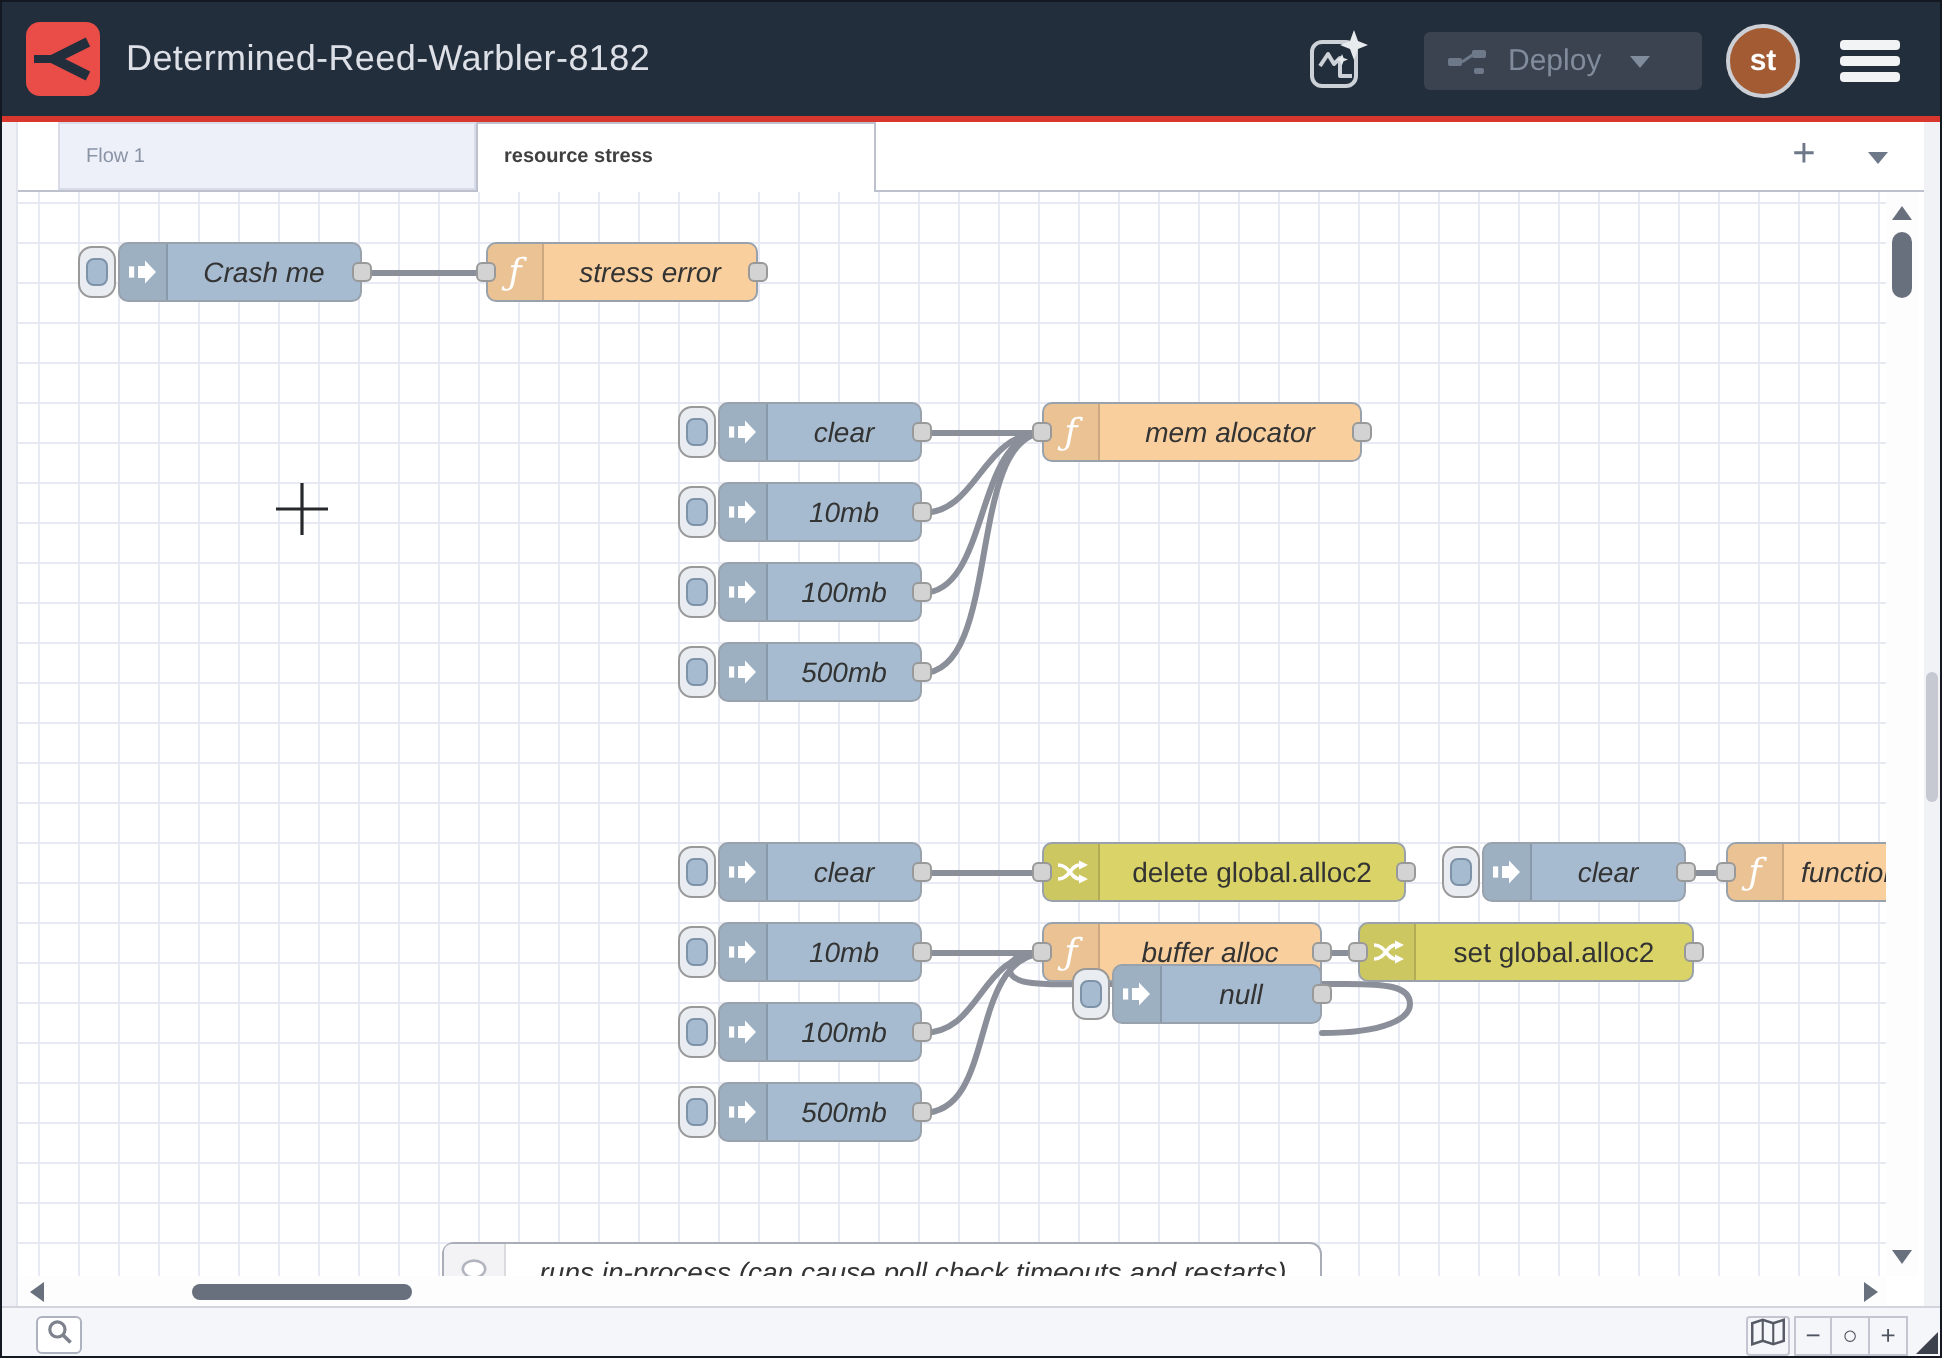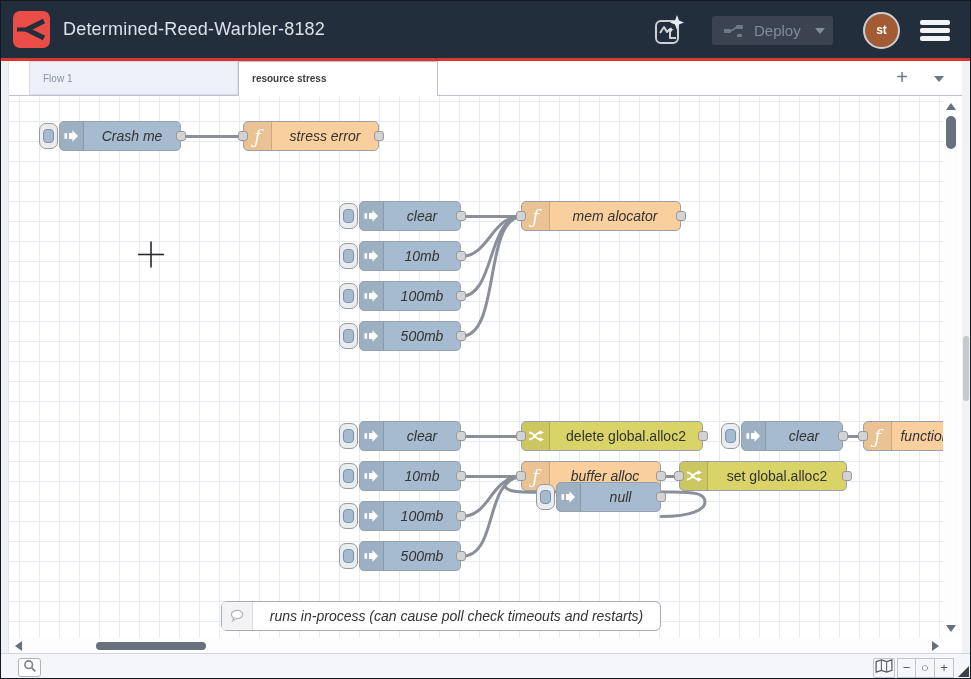--- a/index.html
+++ b/index.html
@@ -4,25 +4,25 @@
 <style>
   * { box-sizing: border-box; margin: 0; padding: 0; }
   body { font-family: "Liberation Sans", sans-serif; background:#fff; }
   .window { position:relative; width:971px; height:679px; border:1px solid #141820; background:#fff; overflow:hidden; }
 
   
   .header { position:absolute; left:0; top:0; width:100%; height:57px; background:#232e3c; }
   .logo { position:absolute; left:12px; top:10px; width:37px; height:37px; background:#ea4d48; border-radius:7px; }
   .app-title { position:absolute; left:62px; top:0; height:57px; line-height:57px; color:#dde1e7; font-size:18px; letter-spacing:.2px; }
   .ai-icon { position:absolute; left:651px; top:12px; width:34px; height:34px; }
-  .deploy-btn { position:absolute; left:711px; top:15px; width:121px; height:29px; background:#3b4351; border-radius:3px; display:flex; align-items:center; }
+  .deploy-btn { position:absolute; left:711px; top:15px; width:139px; height:29px; background:#3b4351; border-radius:3px; display:flex; align-items:center; }
   .deploy-icn { margin-left:12px; }
   .deploy-txt { color:#808b9c; font-size:15px; margin-left:10px; }
   .deploy-caret { margin-left:14px; width:0; height:0; border-left:5px solid transparent; border-right:5px solid transparent; border-top:6px solid #808b9c; }
-  .avatar { position:absolute; left:862px; top:11px; width:37px; height:37px; border-radius:50%; background:#a25b33; border:2px solid #ccd0d6; color:#fff; font-size:12px; font-weight:bold; text-align:center; line-height:33px; }
+  .avatar { position:absolute; left:862px; top:11px; width:37px; height:37px; border-radius:50%; background:#a25b33; border:2px solid #ccd0d6; color:#fff; font-size:15px; font-weight:bold; text-align:center; line-height:33px; }
   .hamburger { position:absolute; left:919px; top:19px; width:30px; }
   .hamburger .bar { height:5px; background:#f2f3f5; border-radius:2px; margin-bottom:3px; }
   .hamburger .bar:last-child { margin-bottom:0; }
 
   .redline { position:absolute; left:0; top:57px; width:100%; height:3px; background:#d8372d; }
 
   
   .leftstrip { position:absolute; left:0; top:60px; width:8px; height:592px; background:#eff1f6; border-right:1px solid #e3e5ee; }
   .tabbar { position:absolute; left:8px; top:60px; width:953px; height:35px; background:#fff; border-bottom:1px solid #bcc1cd; }
   .tab { position:absolute; top:0; height:34px; line-height:33px; font-size:10px; padding-left:13px; }
@@ -35,21 +35,21 @@
   .canvas { position:absolute; left:8px; top:95px; width:934px; height:542px; overflow:hidden; background:#fff;
     background-image: linear-gradient(to right, #e8eaf3 1px, transparent 1px), linear-gradient(to bottom, #e8eaf3 1px, transparent 1px);
     background-size:20px 20px; background-position:10px 5px; }
   .wires { position:absolute; left:0; top:0; }
   .wires path { stroke:#8b8f9a; stroke-width:3; fill:none; stroke-linecap:round; }
 
   .node { position:absolute; height:30px; border:1px solid #98a1ac; border-radius:5px; }
   .node.inject { background:#a6bbcf; }
   .node.function { background:#f9cf9e; }
   .node.change { background:#dad468; }
-  .node.comment { background:#fff; border-color:#a9adb8; border-radius:6px; }
+  .node.comment { background:#fff; border-color:#a9adb8; border-radius:6px;margin-top:20px; }
   .strip { position:absolute; left:0; top:0; bottom:0; width:24px; background:rgba(0,0,0,0.06); border-right:1px solid rgba(0,0,0,0.13); border-radius:4px 0 0 4px; display:flex; align-items:center; justify-content:center; }
   .function .strip, .change .strip { width:28px; }
   .comment .strip { width:31px; background:#f3f3f6; border-right:1px solid #d9dbdf; }
   .lbl { position:absolute; top:0; bottom:0; right:0; display:flex; align-items:center; justify-content:center; font-size:14px; color:#333; font-style:italic; left:24px; }
   .function .lbl, .change .lbl { left:28px; }
   .comment .lbl { left:31px; }
   .change .lbl { font-style:normal; }
   .fx { color:#fff; font-size:18px; font-style:italic; font-family:"DejaVu Serif", serif; }
   .inj-btn { position:absolute; left:-21px; top:1px; width:19px; height:26px; background:#e9edf2; border:1px solid #999; border-radius:7px; }
   .inj-btn-inner { position:absolute; left:3px; top:5px; width:11px; height:14px; background:#a6bbcf; border:1px solid #7e93a7; border-radius:4px; }

